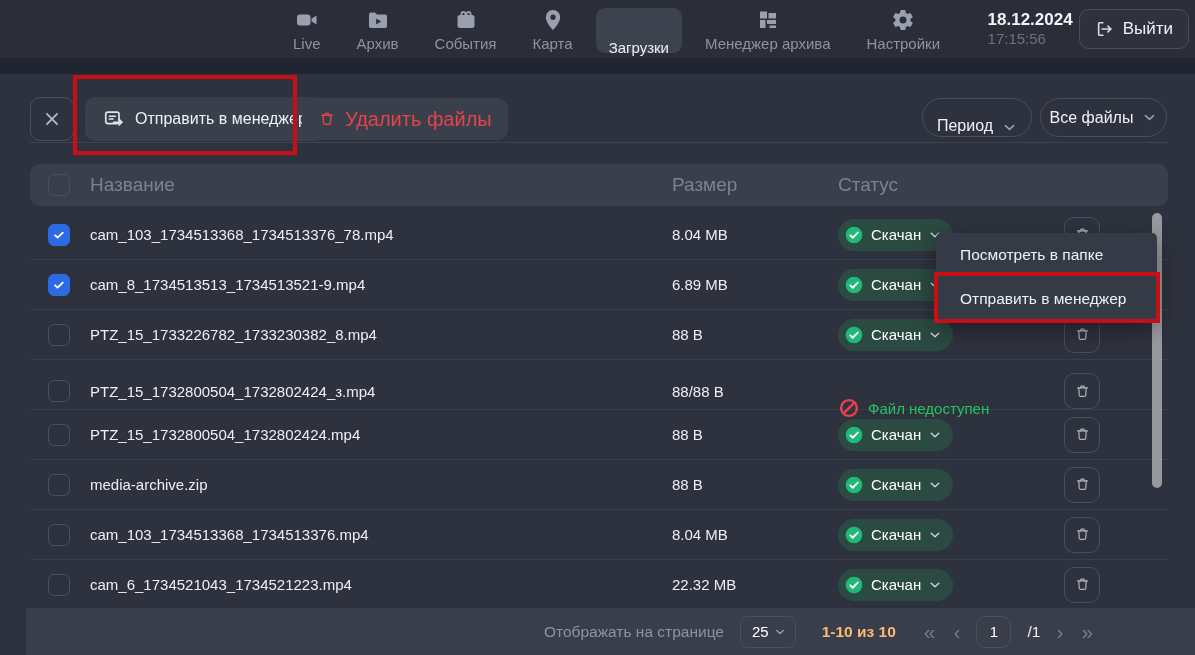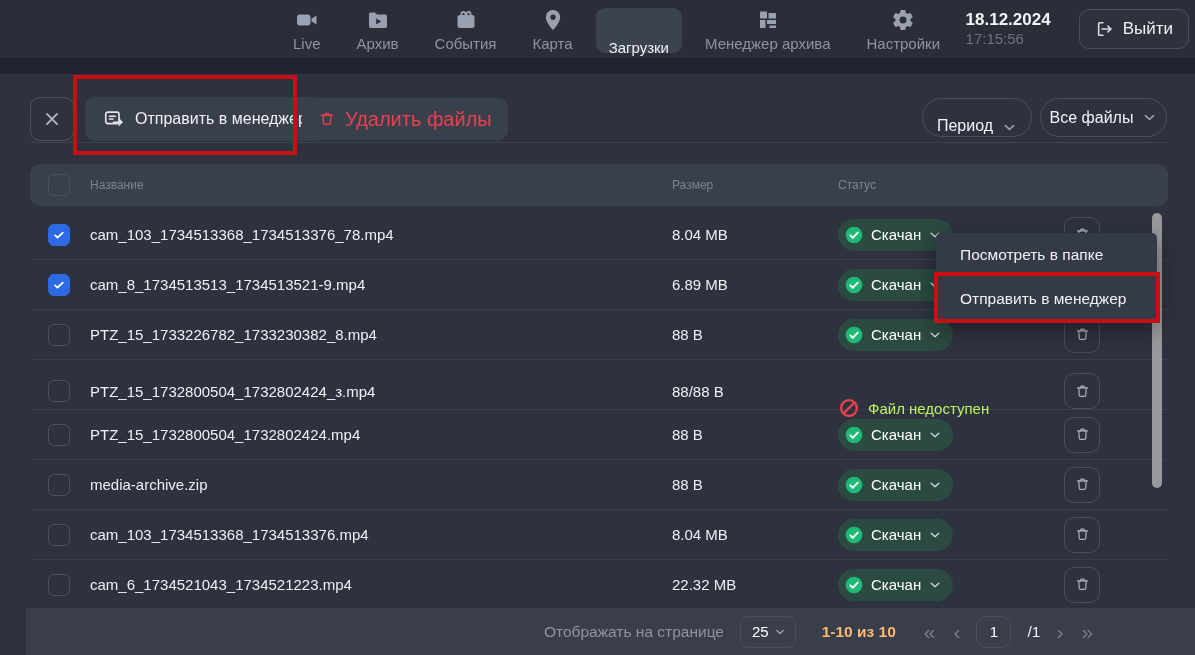--- a/index.html
+++ b/index.html
@@ -16,21 +16,21 @@
   .topbar{position:absolute;left:0;top:0;width:100%;height:58px;background:var(--topbar-bg,#2b2e39);}
   .topbar-strip{position:absolute;left:0;top:58px;width:100%;height:16px;background:#212431;}
   .nav{position:absolute;left:280px;top:0;height:58px;display:flex;gap:10px;align-items:stretch;}
   .nav-item{
     display:flex;flex-direction:column;align-items:center;justify-content:center;gap:3px;
     padding:2px 13px 0;color:var(--text-muted,#8d93a5);font-size:15px;cursor:pointer;white-space:nowrap;
   }
   .nav-item svg{width:24px;height:24px;color:#9aa0b0;}
   .nav-item.selected{background:var(--selected-tab-bg,#3d424f);border-radius:9px;margin:8px 0 5px;color:#eceef3;gap:31px;}
   .nav-item.selected svg{color:#d6d9e1;}
-  .top-right{position:absolute;right:6px;top:0;height:58px;display:flex;align-items:center;gap:28px;}
+  .top-right{position:absolute;right:6px;top:0;height:58px;display:flex;align-items:center;gap:6px;}
   .datetime{display:flex;flex-direction:column;line-height:1.25;}
   .dt-date{font-size:17px;font-weight:700;color:#f2f4f8;}
   .dt-time{font-size:15px;color:#6c7284;}
   .logout-btn{
     height:40px;display:flex;align-items:center;gap:8px;padding:0 15px;
     border:1px solid var(--border,#4a4f5e);border-radius:10px;background:rgba(255,255,255,0.02);
     color:#f0f2f6;font-size:17px;font-family:inherit;cursor:pointer;
   }
   .logout-btn svg{width:20px;height:20px;color:#d9dce3;}
 
@@ -60,39 +60,39 @@
   }
   .pill-btn svg{width:15px;height:15px;color:#9ba1b1;}
   .pill-period{left:922px;width:110px;align-items:flex-end;}
   .pill-files{left:1040px;width:127px;}
   .toolbar-divider{position:absolute;left:30px;top:142px;width:1138px;height:1px;background:#3e4350;}
 
   
   .tgrid{display:grid;grid-template-columns:60px 582px 166px 226px 36px 1fr;align-items:center;}
   .thead{
     position:absolute;left:30px;top:164px;width:1138px;height:42px;
-    background:var(--panel-bg,#3a3f4c);border-radius:10px;color:#7b8294;font-size:12px;
+    background:var(--panel-bg,#3a3f4c);border-radius:10px;color:#7b8294;font-size:19px;
   }
   .tbody{position:absolute;left:30px;top:210px;width:1138px;}
   .trow{height:50px;border-bottom:1px solid #3a3f4d;font-size:15px;}
   .cb{
     width:22px;height:22px;border-radius:6px;border:1.5px solid #4b5060;margin-left:18px;
     display:flex;align-items:center;justify-content:center;cursor:pointer;flex:none;
   }
   .cb.checked{background:var(--checkbox-blue,#2d6be4);border-color:var(--checkbox-blue,#2d6be4);}
   .cb svg{width:14px;height:14px;}
   .cell-name{color:#eef0f4;overflow:hidden;white-space:nowrap;}
   .cell-size{color:#eef0f4;}
   .status-badge{
     display:inline-flex;align-items:center;gap:7px;height:32px;padding:0 11px 0 6px;
     border-radius:16px;background:var(--badge-bg,#2b4a41);color:#fff;font-size:15px;cursor:pointer;
   }
   .status-badge svg.circ{width:20px;height:20px;}
   .status-badge svg.chev{width:14px;height:14px;color:#cfd3da;}
-  .status-unavailable{display:inline-flex;align-items:center;gap:8px;color:#bef264;font-size:15px;margin-top:37px;}
+  .status-unavailable{display:inline-flex;align-items:center;gap:8px;color:#22c55e;font-size:15px;margin-top:37px;}
   .status-unavailable svg{width:22px;height:22px;}
   .trash-btn{
     width:36px;height:36px;border-radius:10px;border:1px solid var(--border,#4a4f5e);
     background:transparent;color:#aeb2bd;display:flex;align-items:center;justify-content:center;cursor:pointer;
   }
   .trash-btn svg{width:17px;height:17px;}
   .scrollbar-thumb{
     position:absolute;left:1152px;top:213px;width:10px;height:275px;border-radius:5px;
     background:var(--scrollbar,#97999e);z-index:5;cursor:pointer;
   }

